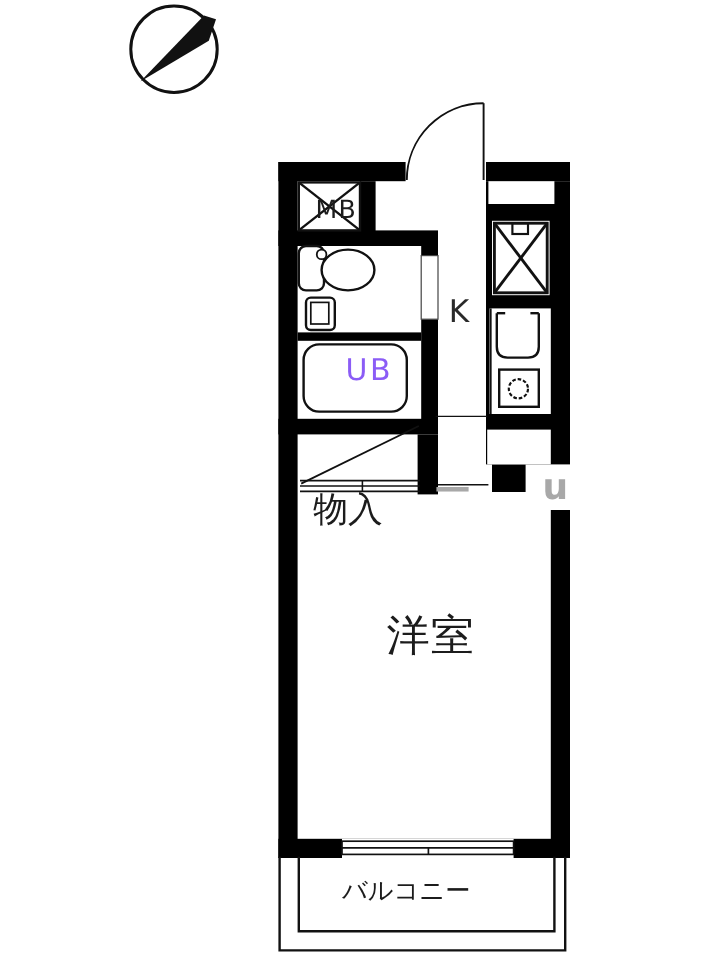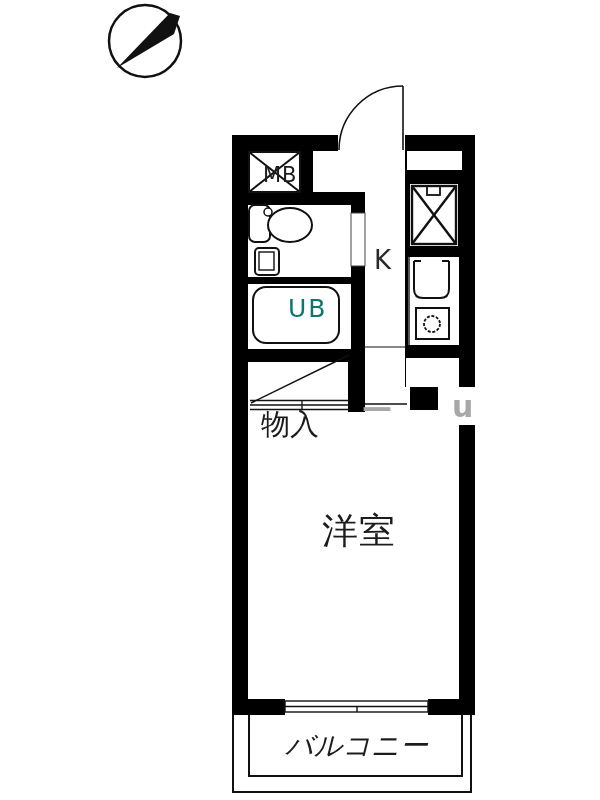--- a/index.html
+++ b/index.html
@@ -7,24 +7,24 @@
     position:relative;width:600px;height:800px;background:#ffffff;overflow:hidden;
     font-family:"DejaVu Sans",sans-serif;
   }
   .stage svg{position:absolute;left:0;top:0;}
   .label{
     position:absolute;color:#1c1c1c;line-height:1;white-space:nowrap;
     font-family:"DejaVu Sans",sans-serif;
   }
   .label-mb{left:263px;top:165px;font-size:21px;letter-spacing:1px;}
   .label-k{left:374px;top:247px;font-size:26px;color:#2a2a2a;}
-  .label-ub{left:288px;top:296px;font-size:25px;letter-spacing:2px;color:#0f766e;}
+  .label-ub{left:288px;top:296px;font-size:25px;letter-spacing:2px;color:#8b5cf6;}
   .label-closet{left:261px;top:366px;font-size:29px;margin-top:44px;}
   .label-room{left:322px;top:513px;font-size:36px;letter-spacing:1px;}
-  .label-balcony{left:285px;top:732px;font-size:28px;font-style:italic;}
+  .label-balcony{left:285px;top:732px;font-size:21px;}
   .watermark{
     position:absolute;top:389px;color:#a8a8a8;font-size:30px;font-weight:bold;
     letter-spacing:3px;z-index:5;
   }
   .wm-1{left:233px;}
   .wm-2{left:362px;}
   .wm-3{left:452px;}
 </style>
 </head>
 <body>

